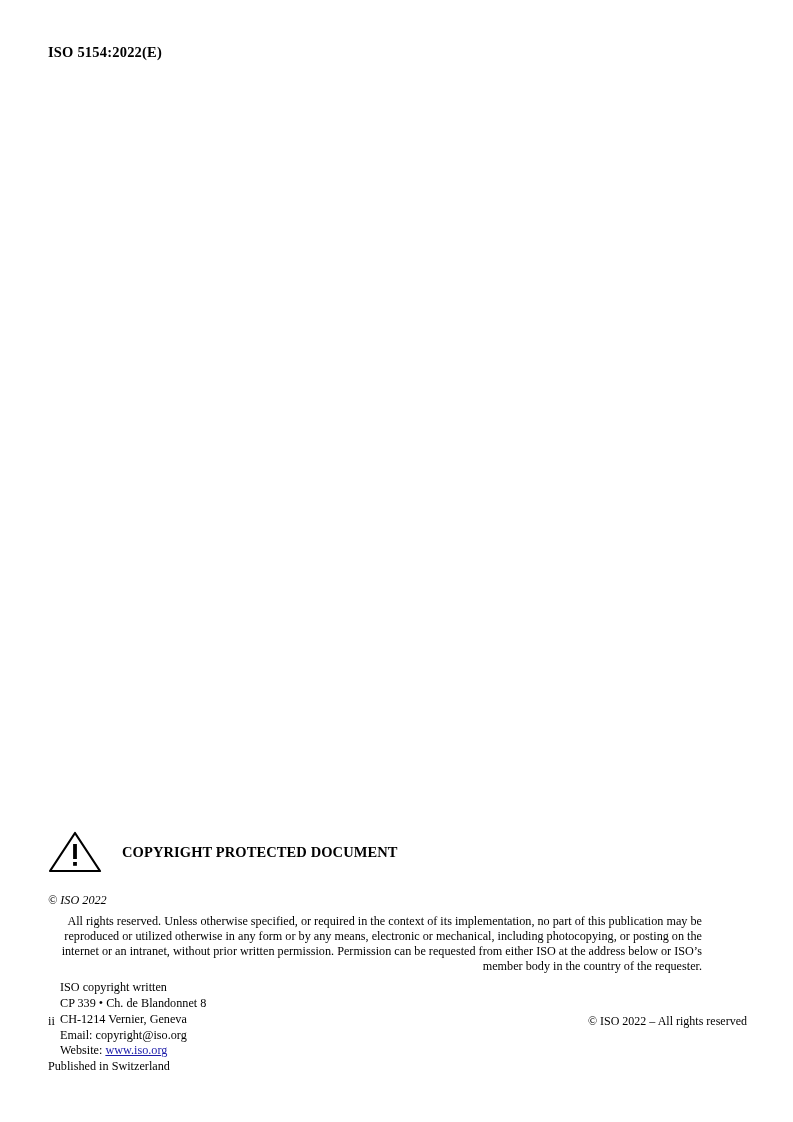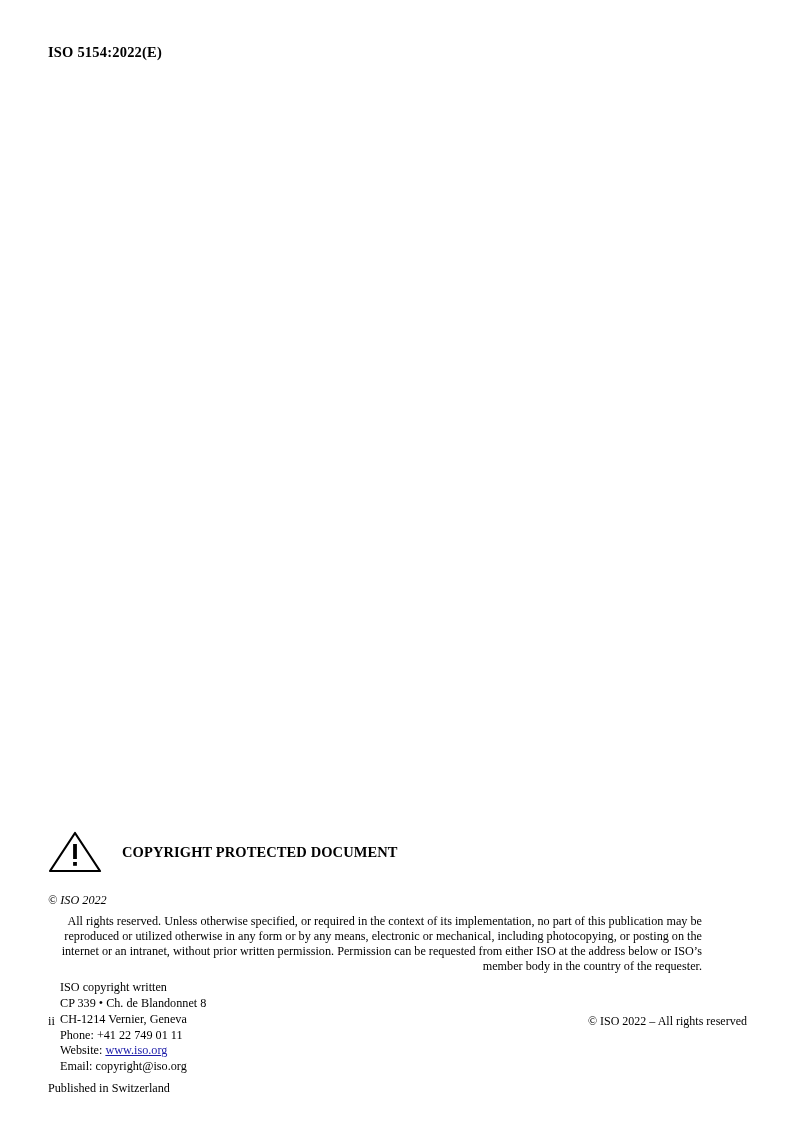--- a/index.html
+++ b/index.html
@@ -77,21 +77,21 @@
   .address-block div {
     white-space: nowrap;
   }
   .link {
     color: #1a1aa8;
     text-decoration: underline;
   }
   .published-line {
     font-family: "Liberation Serif", serif;
     font-size: 12.2px;
-    margin-top: 6px;
+    margin-top: 0;
   }
   .footer {
     position: absolute;
     left: 48px;
     right: 46px;
     top: 1014px;
     display: flex;
     justify-content: space-between;
     align-items: baseline;
     font-family: Liberation Serif, serif;
@@ -123,23 +123,22 @@
     </div>
 
     <div class="copyright-line">©  ISO 2022</div>
 
     <div class="rights-paragraph">All rights reserved. Unless otherwise specified, or required in the context of its implementation, no part of this publication may be reproduced or utilized otherwise in any form or by any means, electronic or mechanical, including photocopying, or posting on the internet or an intranet, without prior written permission. Permission can be requested from either ISO at the address below or ISO’s member body in the country of the requester.</div>
 
     <div class="address-block">
       <div>ISO copyright written</div>
       <div>CP 339 • Ch. de Blandonnet 8</div>
       <div>CH-1214 Vernier, Geneva</div>
-      <div>Phone: +41 22 749 01 11</div>
+      <div>Email: copyright@iso.org</div>
       <div><span>Website: </span><span class="link">www.iso.org</span></div>
-      <div>Email: copyright@iso.org</div>
     </div>
 
     <div class="published-line">Published in Switzerland</div>
   </div>
 
   <div class="footer">
     <div class="footer-page-number">ii</div>
     <div class="footer-rights">© ISO 2022 – All rights reserved</div>
   </div>
 

